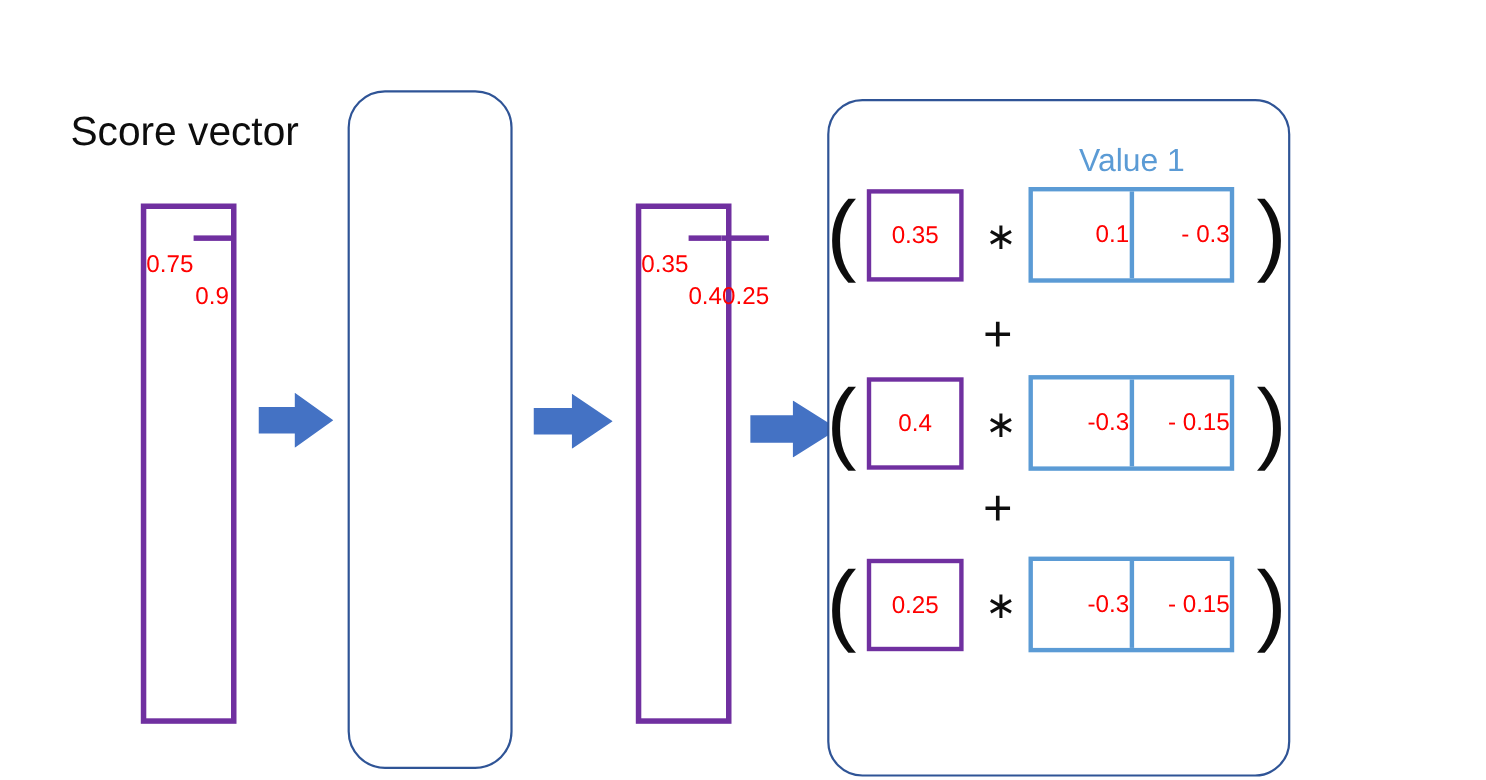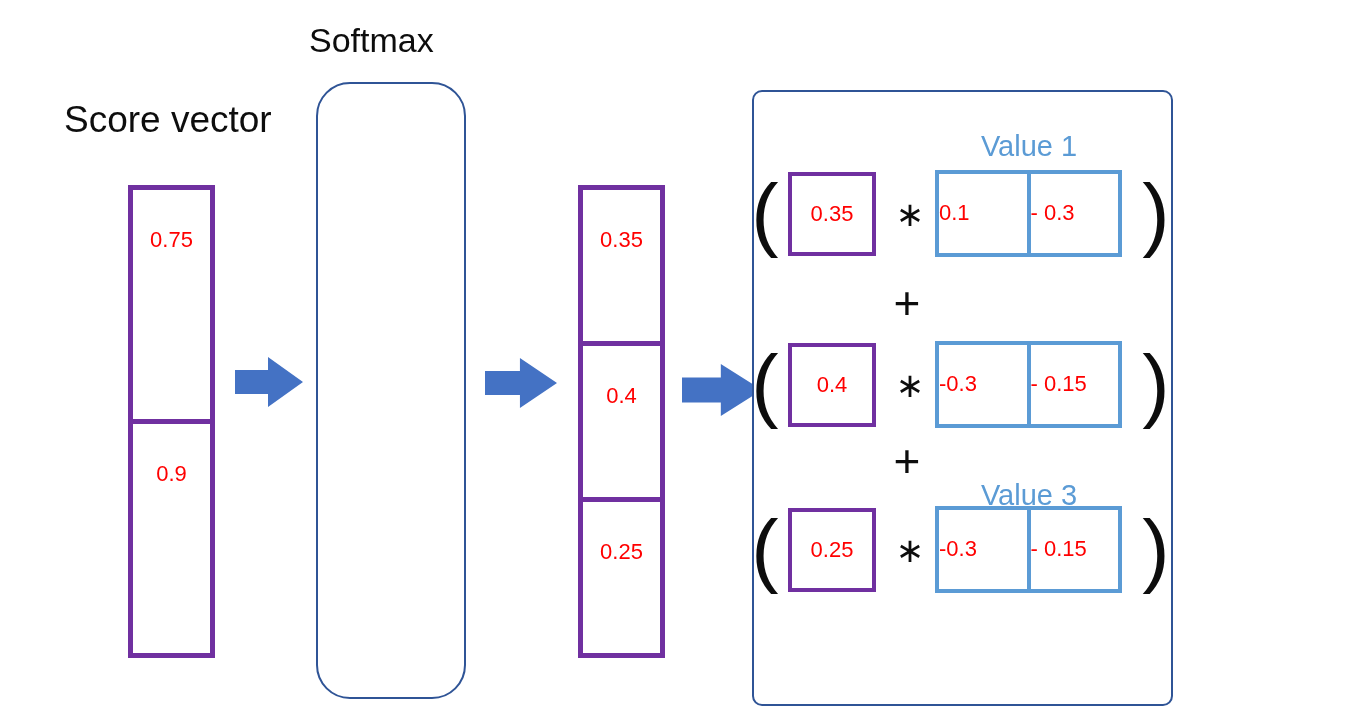--- a/index.html
+++ b/index.html
@@ -7,45 +7,45 @@
     position:relative;width:1351px;height:709px;background:#fff;overflow:hidden;
     font-family:"Liberation Sans",sans-serif;color:var(--ink,#0d0d0d);
   }
   .lbl{position:absolute;white-space:nowrap;}
   .score-label{left:64px;top:99px;font-size:37px;}
   .softmax-label{left:309px;top:21px;font-size:34px;}
 
   
   .vector{
     position:absolute;width:87px;height:473px;box-sizing:border-box;
-    border:5px solid var(--purple,#7030A0);display:flex;flex-direction:column;
+    border:5px solid var(--purple,#7030A0);display:flex;flex-direction:row;
   }
   .vec-score{left:128px;top:185px;}
   .vec-softmax{left:578px;top:185px;}
   .vcell{flex:1;box-sizing:border-box;text-align:center;padding-top:38px;}
-  .vcell + .vcell{border-top:5px solid var(--purple,#7030A0);}
+  .vcell + .vcell{border-top:5px solid var(--purple,#7030A0);margin-top:24px;}
   .num{color:var(--red,#FF0000);font-size:22px;line-height:1.1;}
 
   
   .arrow{position:absolute;}
   .arrow polygon{fill:var(--arrow-blue,#4472C4);}
   .arrow1{left:235px;top:357px;}
   .arrow2{left:485px;top:358px;}
   .arrow3{left:682px;top:364px;}
 
   
   .softmax-box{
     position:absolute;left:316px;top:82px;width:150px;height:617px;box-sizing:border-box;
     border:2px solid var(--outline-blue,#2F5496);border-radius:34px;background:#fff;
   }
 
   
   .sum-container{
     position:absolute;left:752px;top:90px;width:421px;height:616px;box-sizing:border-box;
-    border:2px solid var(--outline-blue,#2F5496);border-radius:10px;background:#fff;
+    border:2px solid var(--outline-blue,#2F5496);border-radius:32px;background:#fff;
   }
   .value-label{
     position:absolute;left:180px;width:190px;text-align:center;
     color:var(--light-blue,#5B9BD5);font-size:29px;white-space:nowrap;
   }
   .vl1{top:38px;} .vl2{top:214px;} .vl3{top:387px;}
 
   .term-row{position:absolute;left:0;width:100%;height:88px;}
   .r1{top:80px;} .r2{top:251px;} .r3{top:416px;}
 
@@ -61,36 +61,35 @@
     border:4px solid var(--purple,#7030A0);display:flex;align-items:center;justify-content:center;
   }
   .star{
     position:absolute;left:132px;top:0;width:48px;height:84px;
     display:flex;align-items:center;justify-content:center;font-size:34px;color:var(--ink,#0d0d0d);
   }
   .value-box{
     position:absolute;left:181px;top:-2px;width:187px;height:87px;box-sizing:border-box;
     border:4px solid var(--light-blue,#5B9BD5);display:flex;
   }
-  .vbcell{flex:1;display:flex;align-items:center;justify-content:flex-start;}
+  .vbcell{flex:1;display:flex;align-items:center;justify-content:flex-end;}
   .vbcell + .vbcell{border-left:4px solid var(--light-blue,#5B9BD5);}
 
   .plus{
     position:absolute;left:127px;width:52px;text-align:center;
     font-size:46px;line-height:46px;color:var(--ink,#0d0d0d);
   }
   .p1{top:188px;} .p2{top:346px;}
 </style>
 </head>
 <body>
 
 <div class="canvas">
 
   <div class="lbl score-label">Score vector</div>
-  <div class="lbl softmax-label">Softmax</div>
 
   <div class="vector vec-score">
     <div class="vcell">
       <span class="num">0.75</span>
     </div>
     <div class="vcell">
       <span class="num">0.9</span>
     </div>
   </div>
 
@@ -154,21 +153,20 @@
         </div>
         <div class="vbcell">
           <span class="num">- 0.15</span>
         </div>
       </div>
       <span class="paren close">)</span>
     </div>
 
     <div class="plus p2">+</div>
 
-    <div class="value-label vl3">Value 3</div>
     <div class="term-row r3">
       <span class="paren open">(</span>
       <div class="weight-box">
         <span class="num">0.25</span>
       </div>
       <span class="star">∗</span>
       <div class="value-box">
         <div class="vbcell">
           <span class="num">-0.3</span>
         </div>

